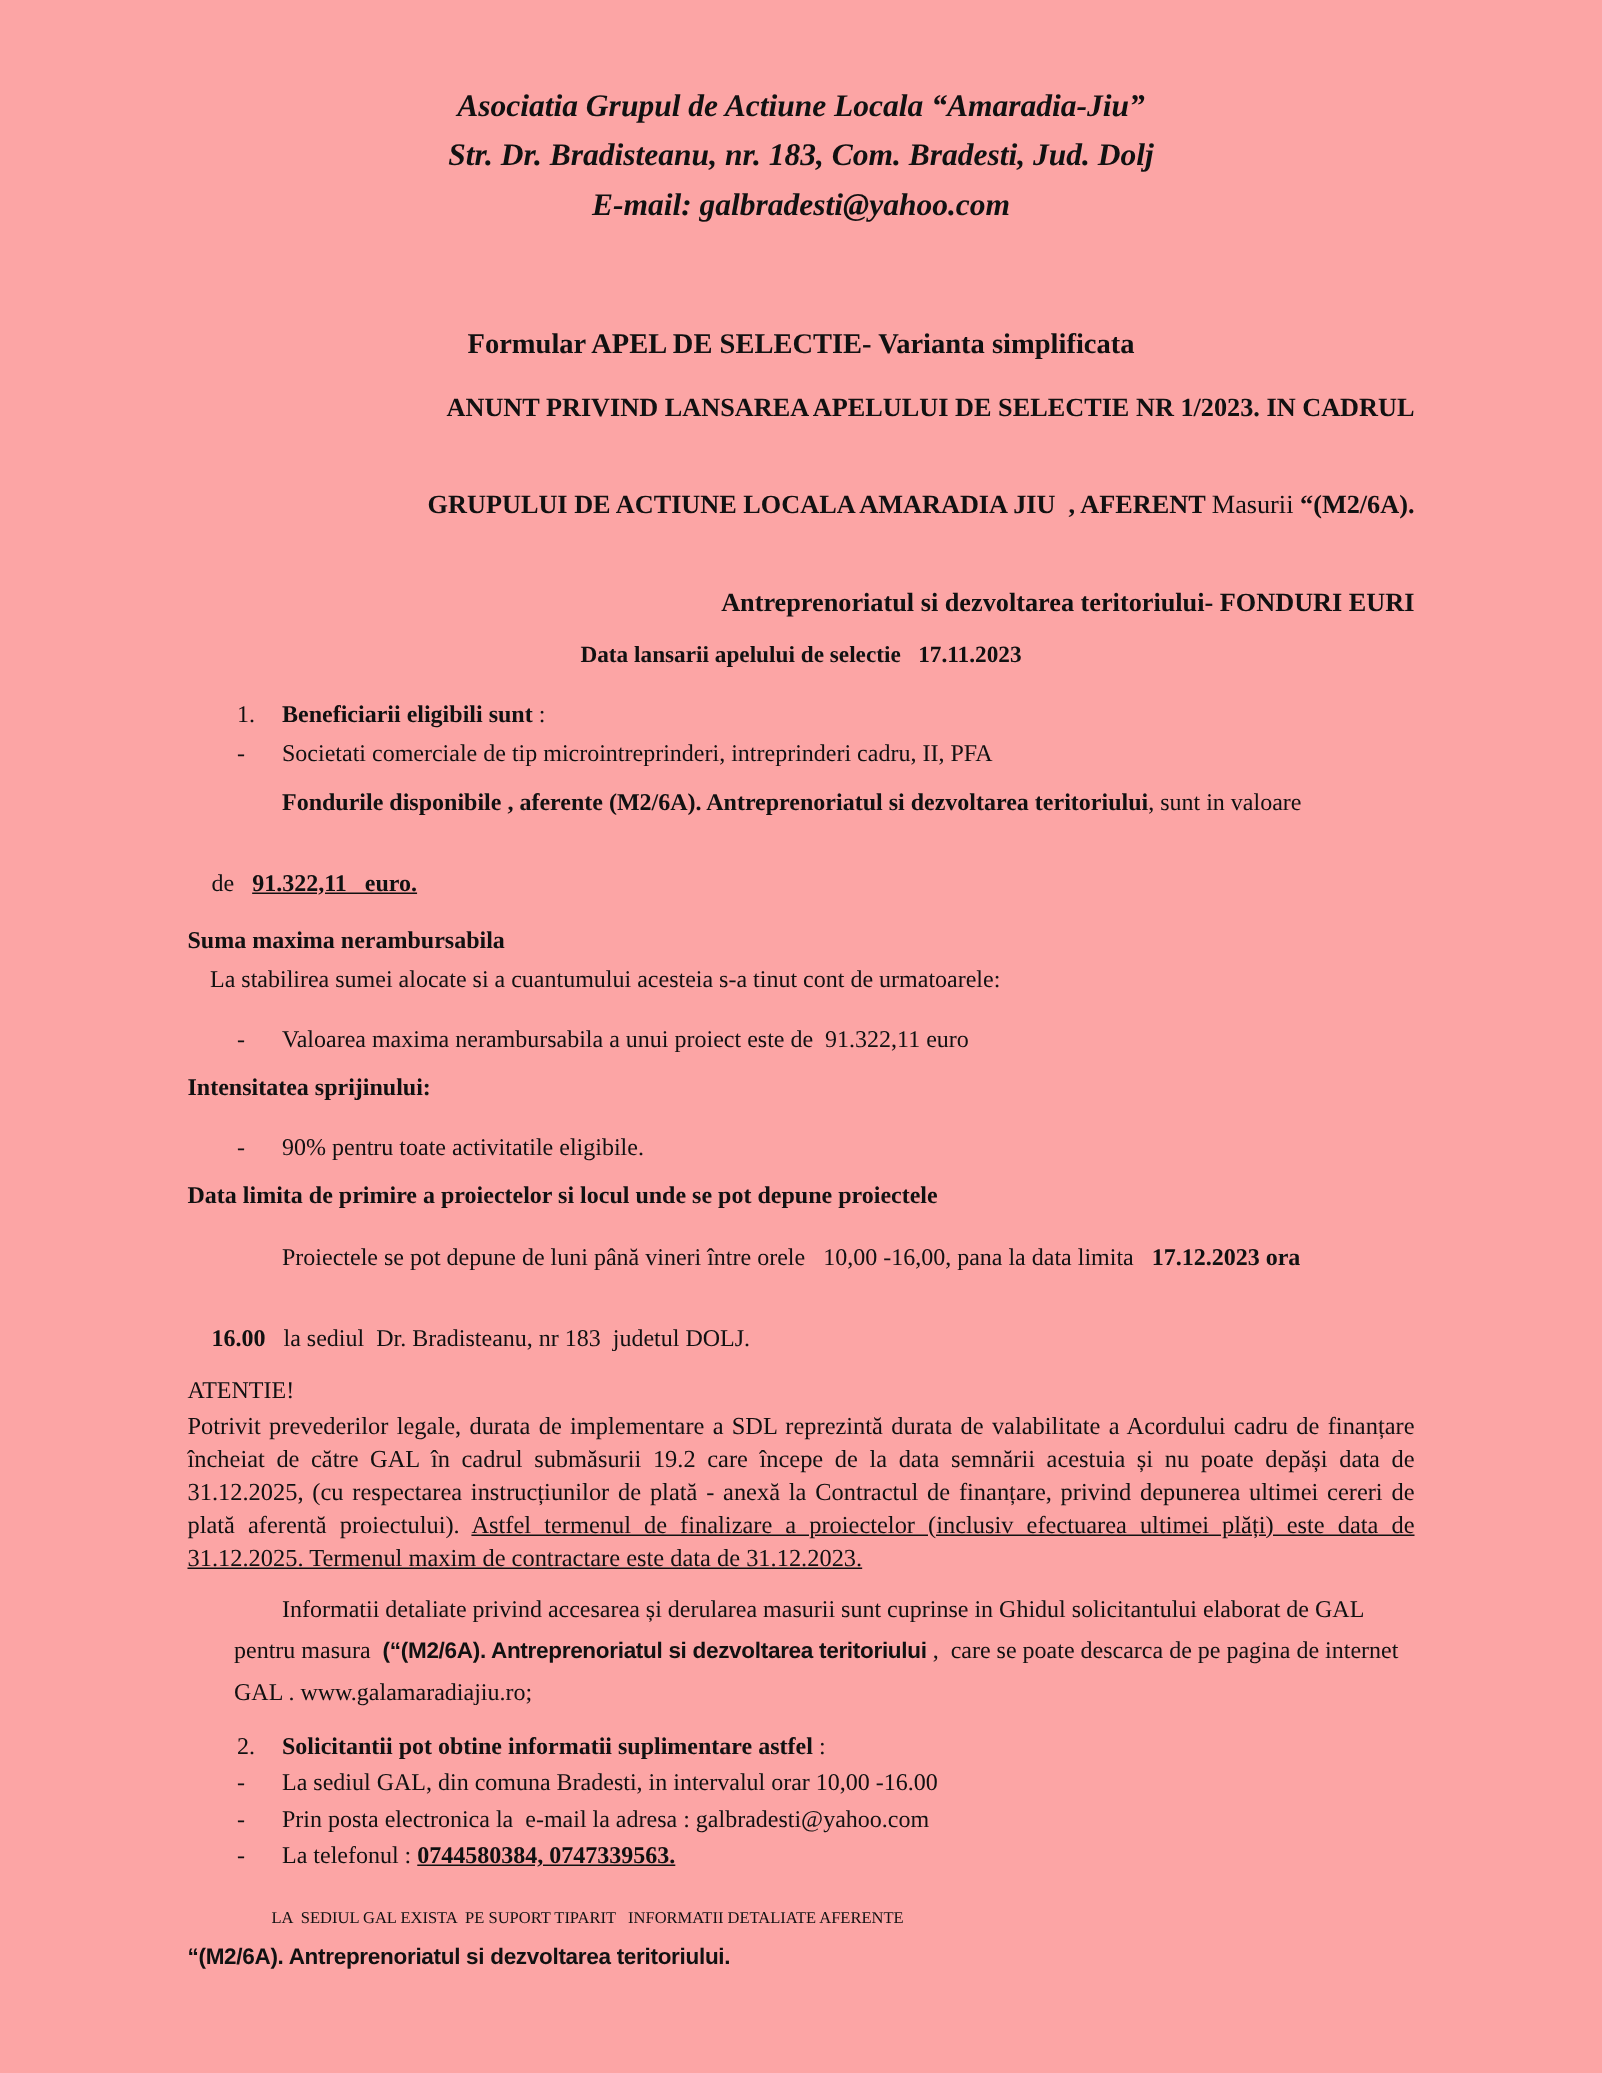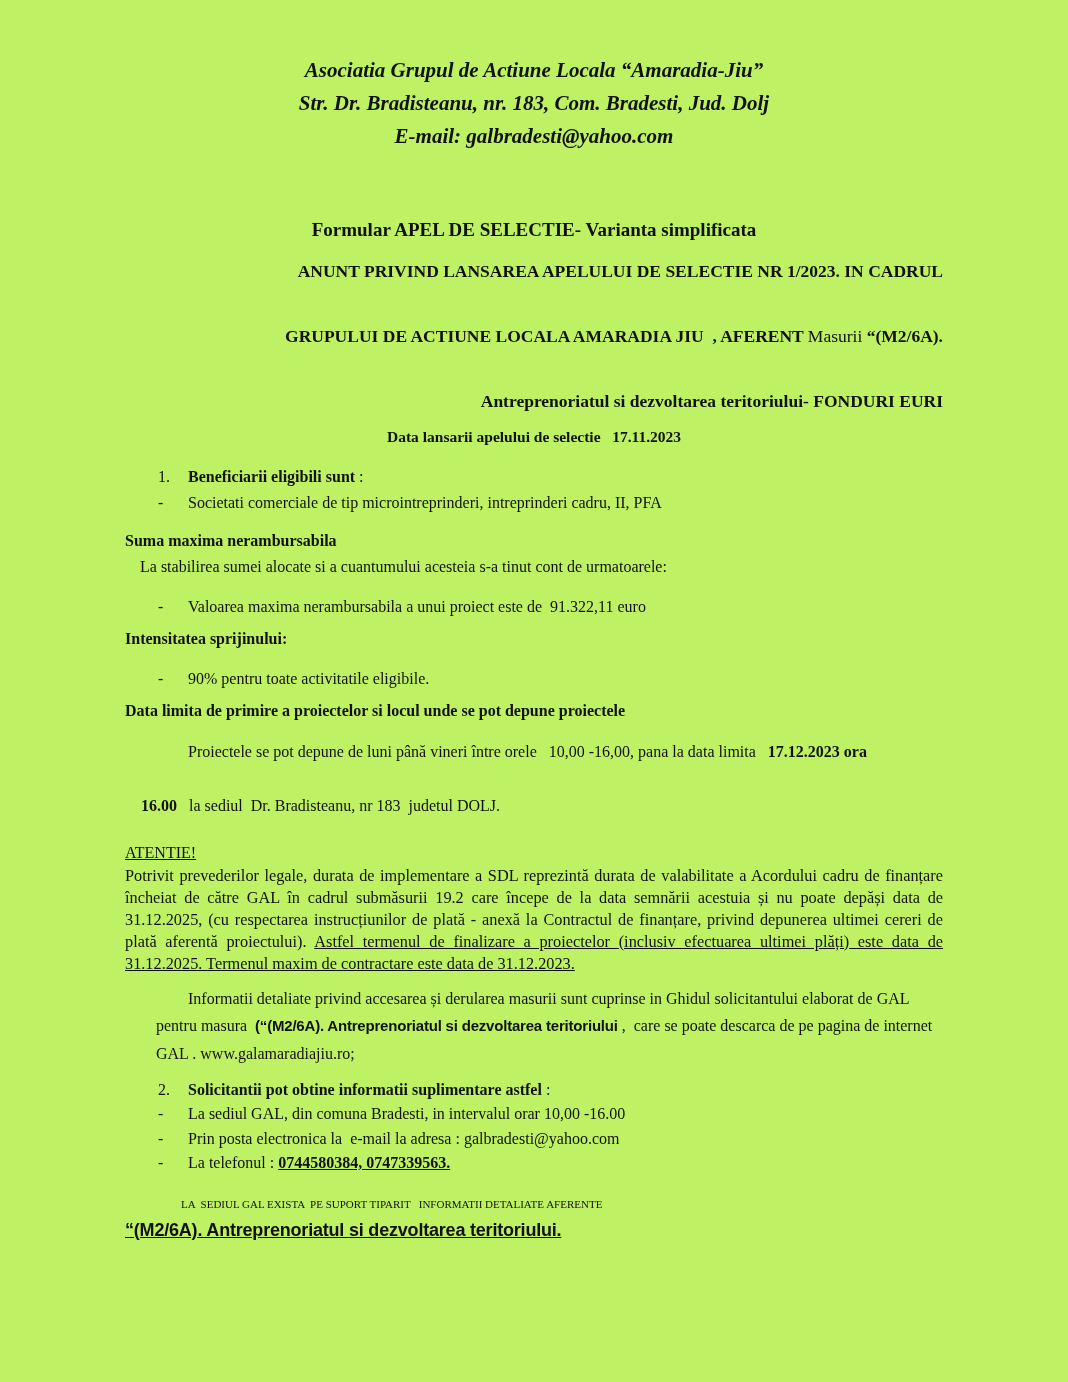--- a/index.html
+++ b/index.html
@@ -1,18 +1,18 @@
 <!DOCTYPE html>
 <html><head>
 <meta charset="utf-8">
 <style>
   html,body{margin:0;padding:0;background:#ffffff;}
   body{width:1068px;height:1382px;font-family:"Liberation Serif","DejaVu Serif",serif;color:#111;}
   *{box-sizing:border-box;}
-  .sheet{width:1068px;height:1382px;padding:54px 125px 40px 125px;overflow:hidden;background:#bef264;}
+  .sheet{width:1068px;height:1382px;padding:54px 125px 40px 125px;overflow:hidden;background:#fca5a5;}
 
   
   .letterhead{text-align:center;font-weight:bold;font-style:italic;font-size:21px;line-height:33px;}
 
   
   .formular-title{margin:64px 0 0 0;text-align:center;font-weight:bold;font-size:19px;line-height:26px;white-space:pre-wrap;}
   .anunt-title{margin:12px 0 0 0;text-align:right;font-weight:bold;font-size:17.5px;line-height:32.5px;white-space:pre-wrap;}
   .anunt-title .reg{font-weight:normal;}
   .launch-date{margin:8px 0 0 0;text-align:center;font-weight:bold;font-size:15.5px;line-height:22px;white-space:pre-wrap;}
 
@@ -28,28 +28,28 @@
   .li .txt{flex:1;}
 
   .mt-ben{margin-top:16px;}
   .funds-para{margin-top:6px;line-height:27px;text-indent:63px;}
   .funds-para .l2{text-indent:0;}
   .sec-head{margin-top:12px;font-weight:bold;}
   .stabilirea{margin-left:15px;}
   .bullet-gap{margin-top:14px;}
   .head-gap{margin-top:6px;}
   .proiectele{margin-top:14px;line-height:27px;text-indent:63px;}
-  .atentie-label{margin-top:22px;line-height:24px;text-decoration:underline;}
+  .atentie-label{margin-top:10px;line-height:24px;}
   .attention-body{line-height:22px;text-align:justify;white-space:normal;font-size:16.3px;}
   .info-para{margin-top:10px;margin-left:31px;line-height:27.5px;text-indent:32px;}
   .solicit-row{margin-top:10px;line-height:25px;}
   .contact-row{line-height:24.5px;}
   .footer-line1{margin-top:16px;line-height:25px;text-indent:56px;font-size:11px;}
   .footer-line2{line-height:26px;}
-  .footer-line2 .sans-b{font-size:18px;text-decoration:underline;}
+  .footer-line2 .sans-b{font-size:15px;}
 </style>
 </head>
 <body>
 
 <div class="sheet">
 
   <header class="letterhead">
     <div>Asociatia Grupul de Actiune Locala “Amaradia-Jiu”</div>
     <div>Str. Dr. Bradisteanu, nr. 183, Com. Bradesti, Jud. Dolj</div>
     <div>E-mail: galbradesti@yahoo.com</div>
@@ -65,20 +65,22 @@
 
   <div class="li mt-ben">
     <span class="marker">1.</span>
     <span class="txt"><span class="b">Beneficiarii eligibili sunt</span><span> :</span></span>
   </div>
   <div class="li">
     <span class="marker">-</span>
     <span class="txt">Societati comerciale de tip microintreprinderi, intreprinderi cadru, II, PFA</span>
   </div>
 
+  <p class="funds-para"><span class="b">Fondurile disponibile , aferente (M2/6A). Antreprenoriatul si dezvoltarea teritoriului</span><span>, sunt in valoare</span><br>
+    <span class="l2">de   </span><span class="b u">91.322,11   euro.</span></p>
 
   <p class="sec-head">Suma maxima nerambursabila</p>
   <p class="stabilirea">La stabilirea sumei alocate si a cuantumului acesteia s-a tinut cont de urmatoarele:</p>
   <div class="li bullet-gap">
     <span class="marker">-</span>
     <span class="txt">Valoarea maxima nerambursabila a unui proiect este de  91.322,11 euro</span>
   </div>
 
   <p class="sec-head head-gap">Intensitatea sprijinului:</p>
   <div class="li bullet-gap">

